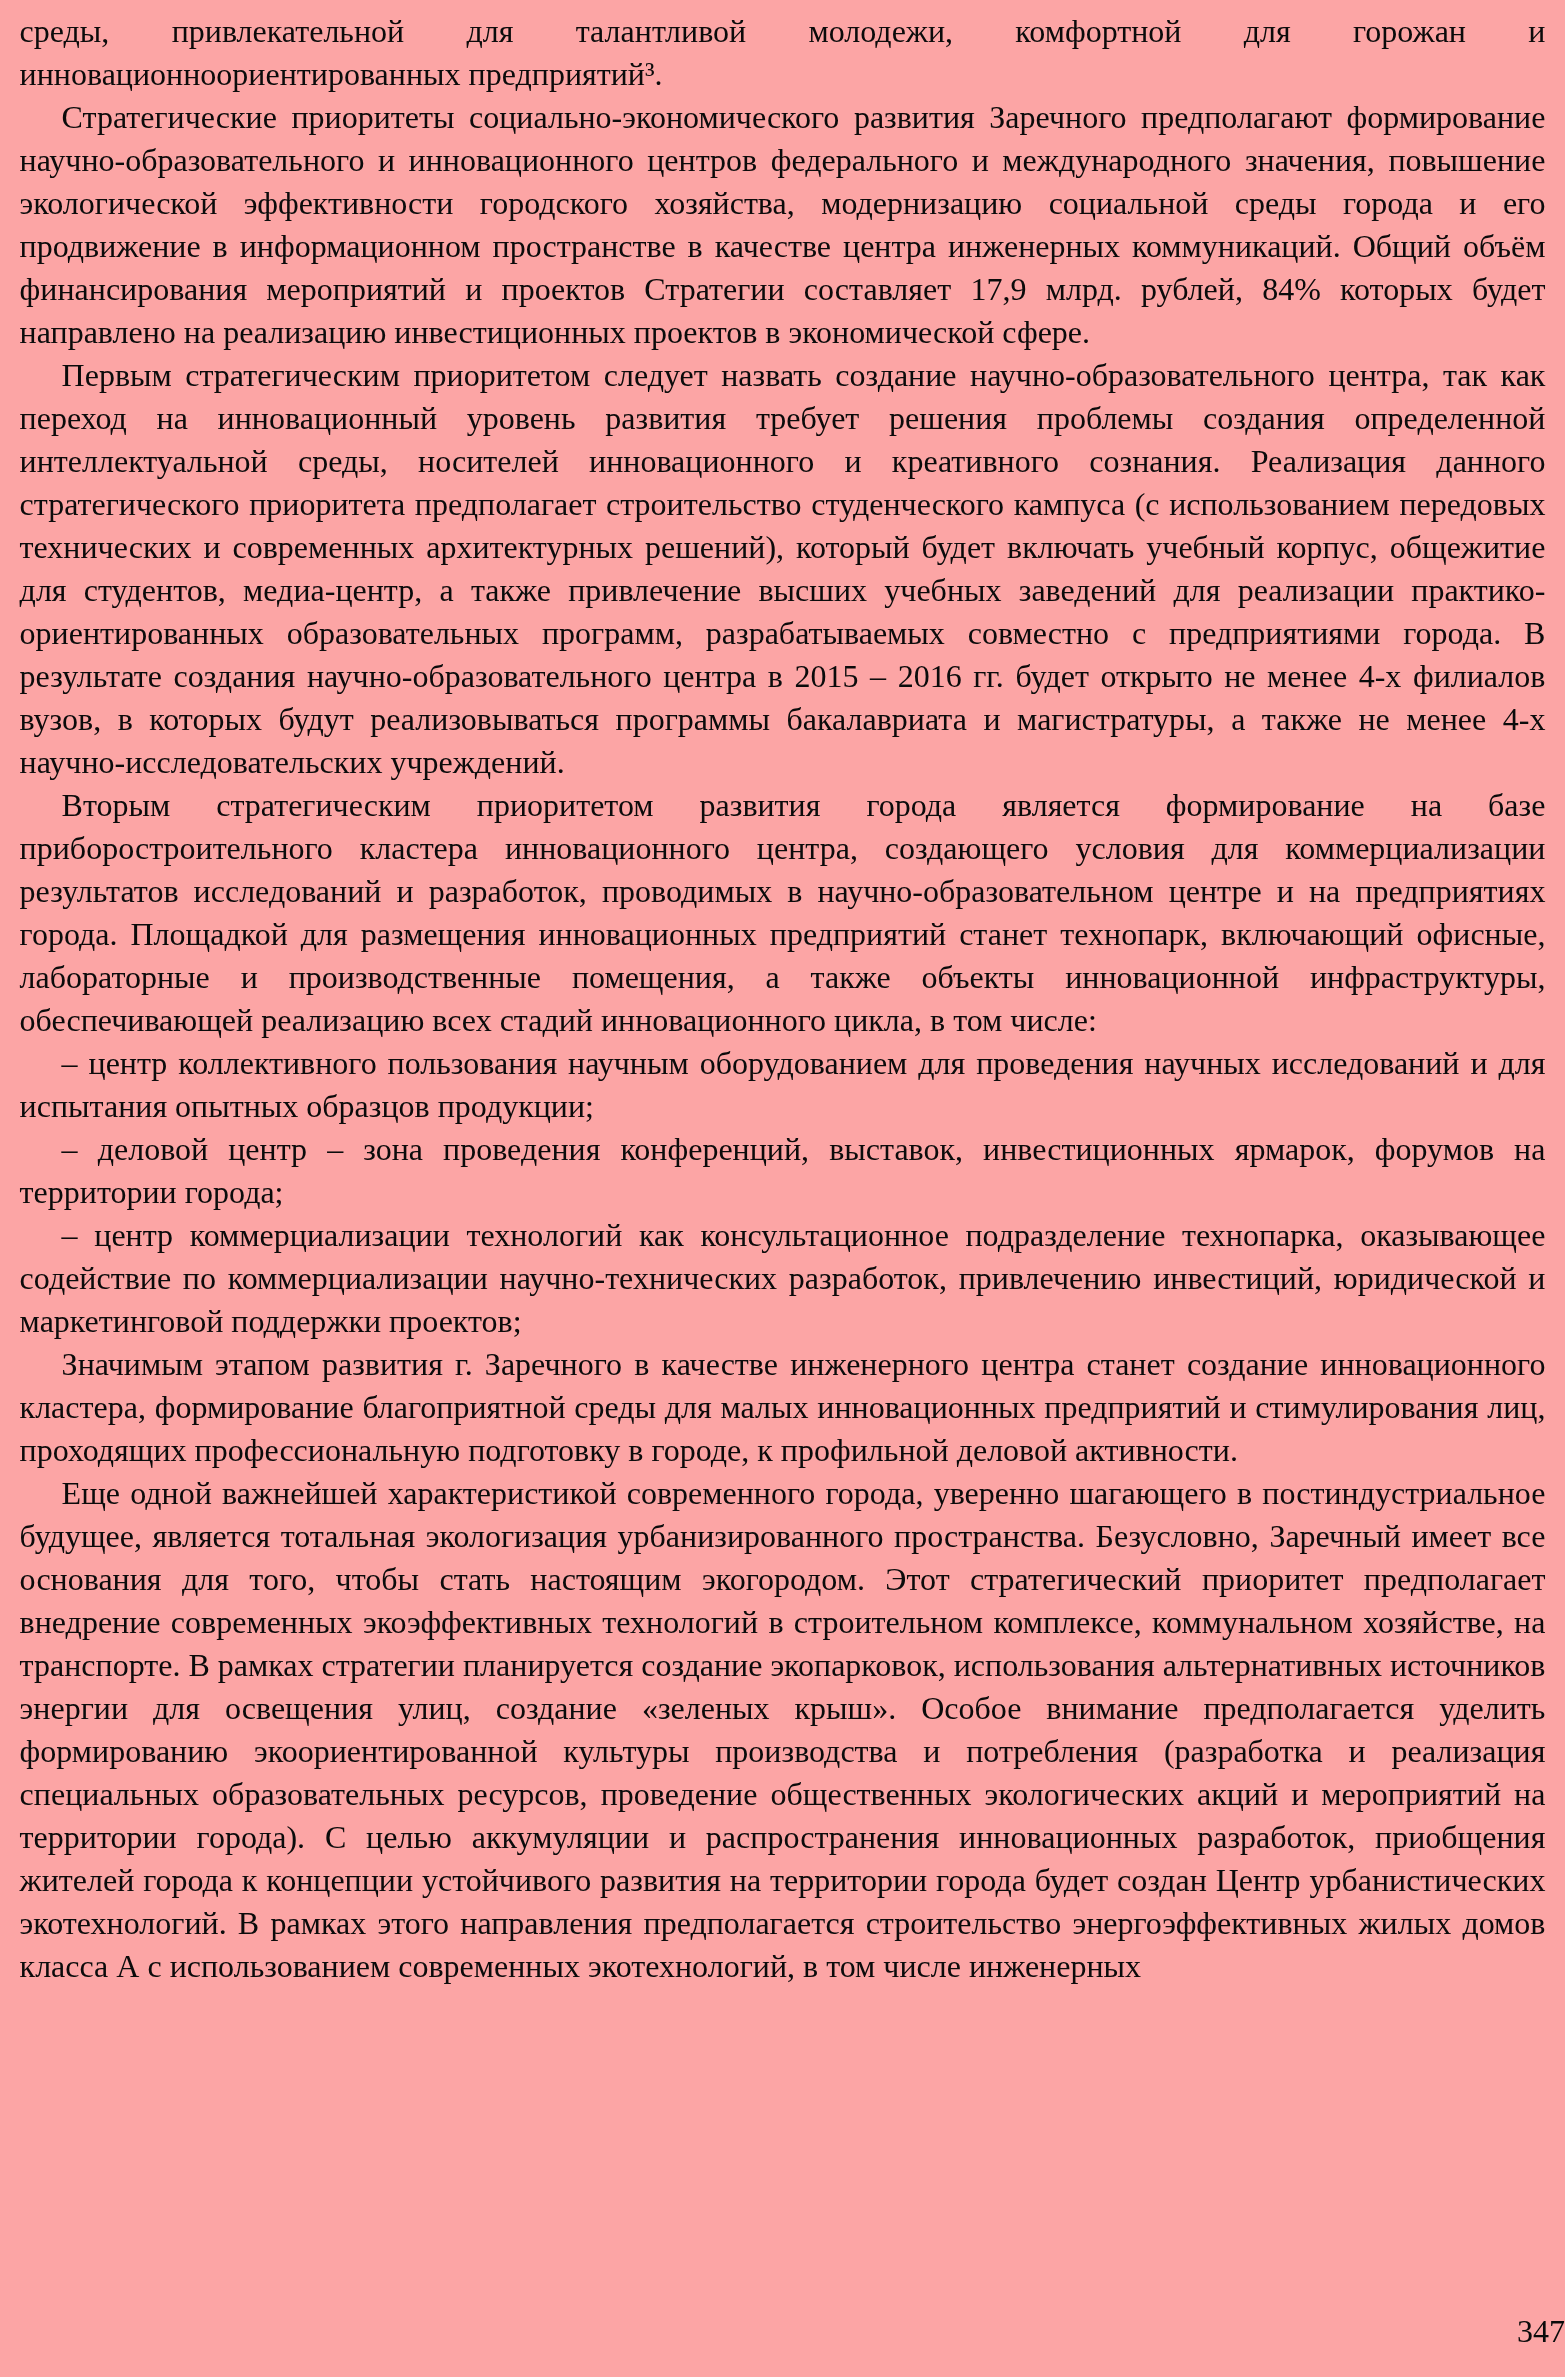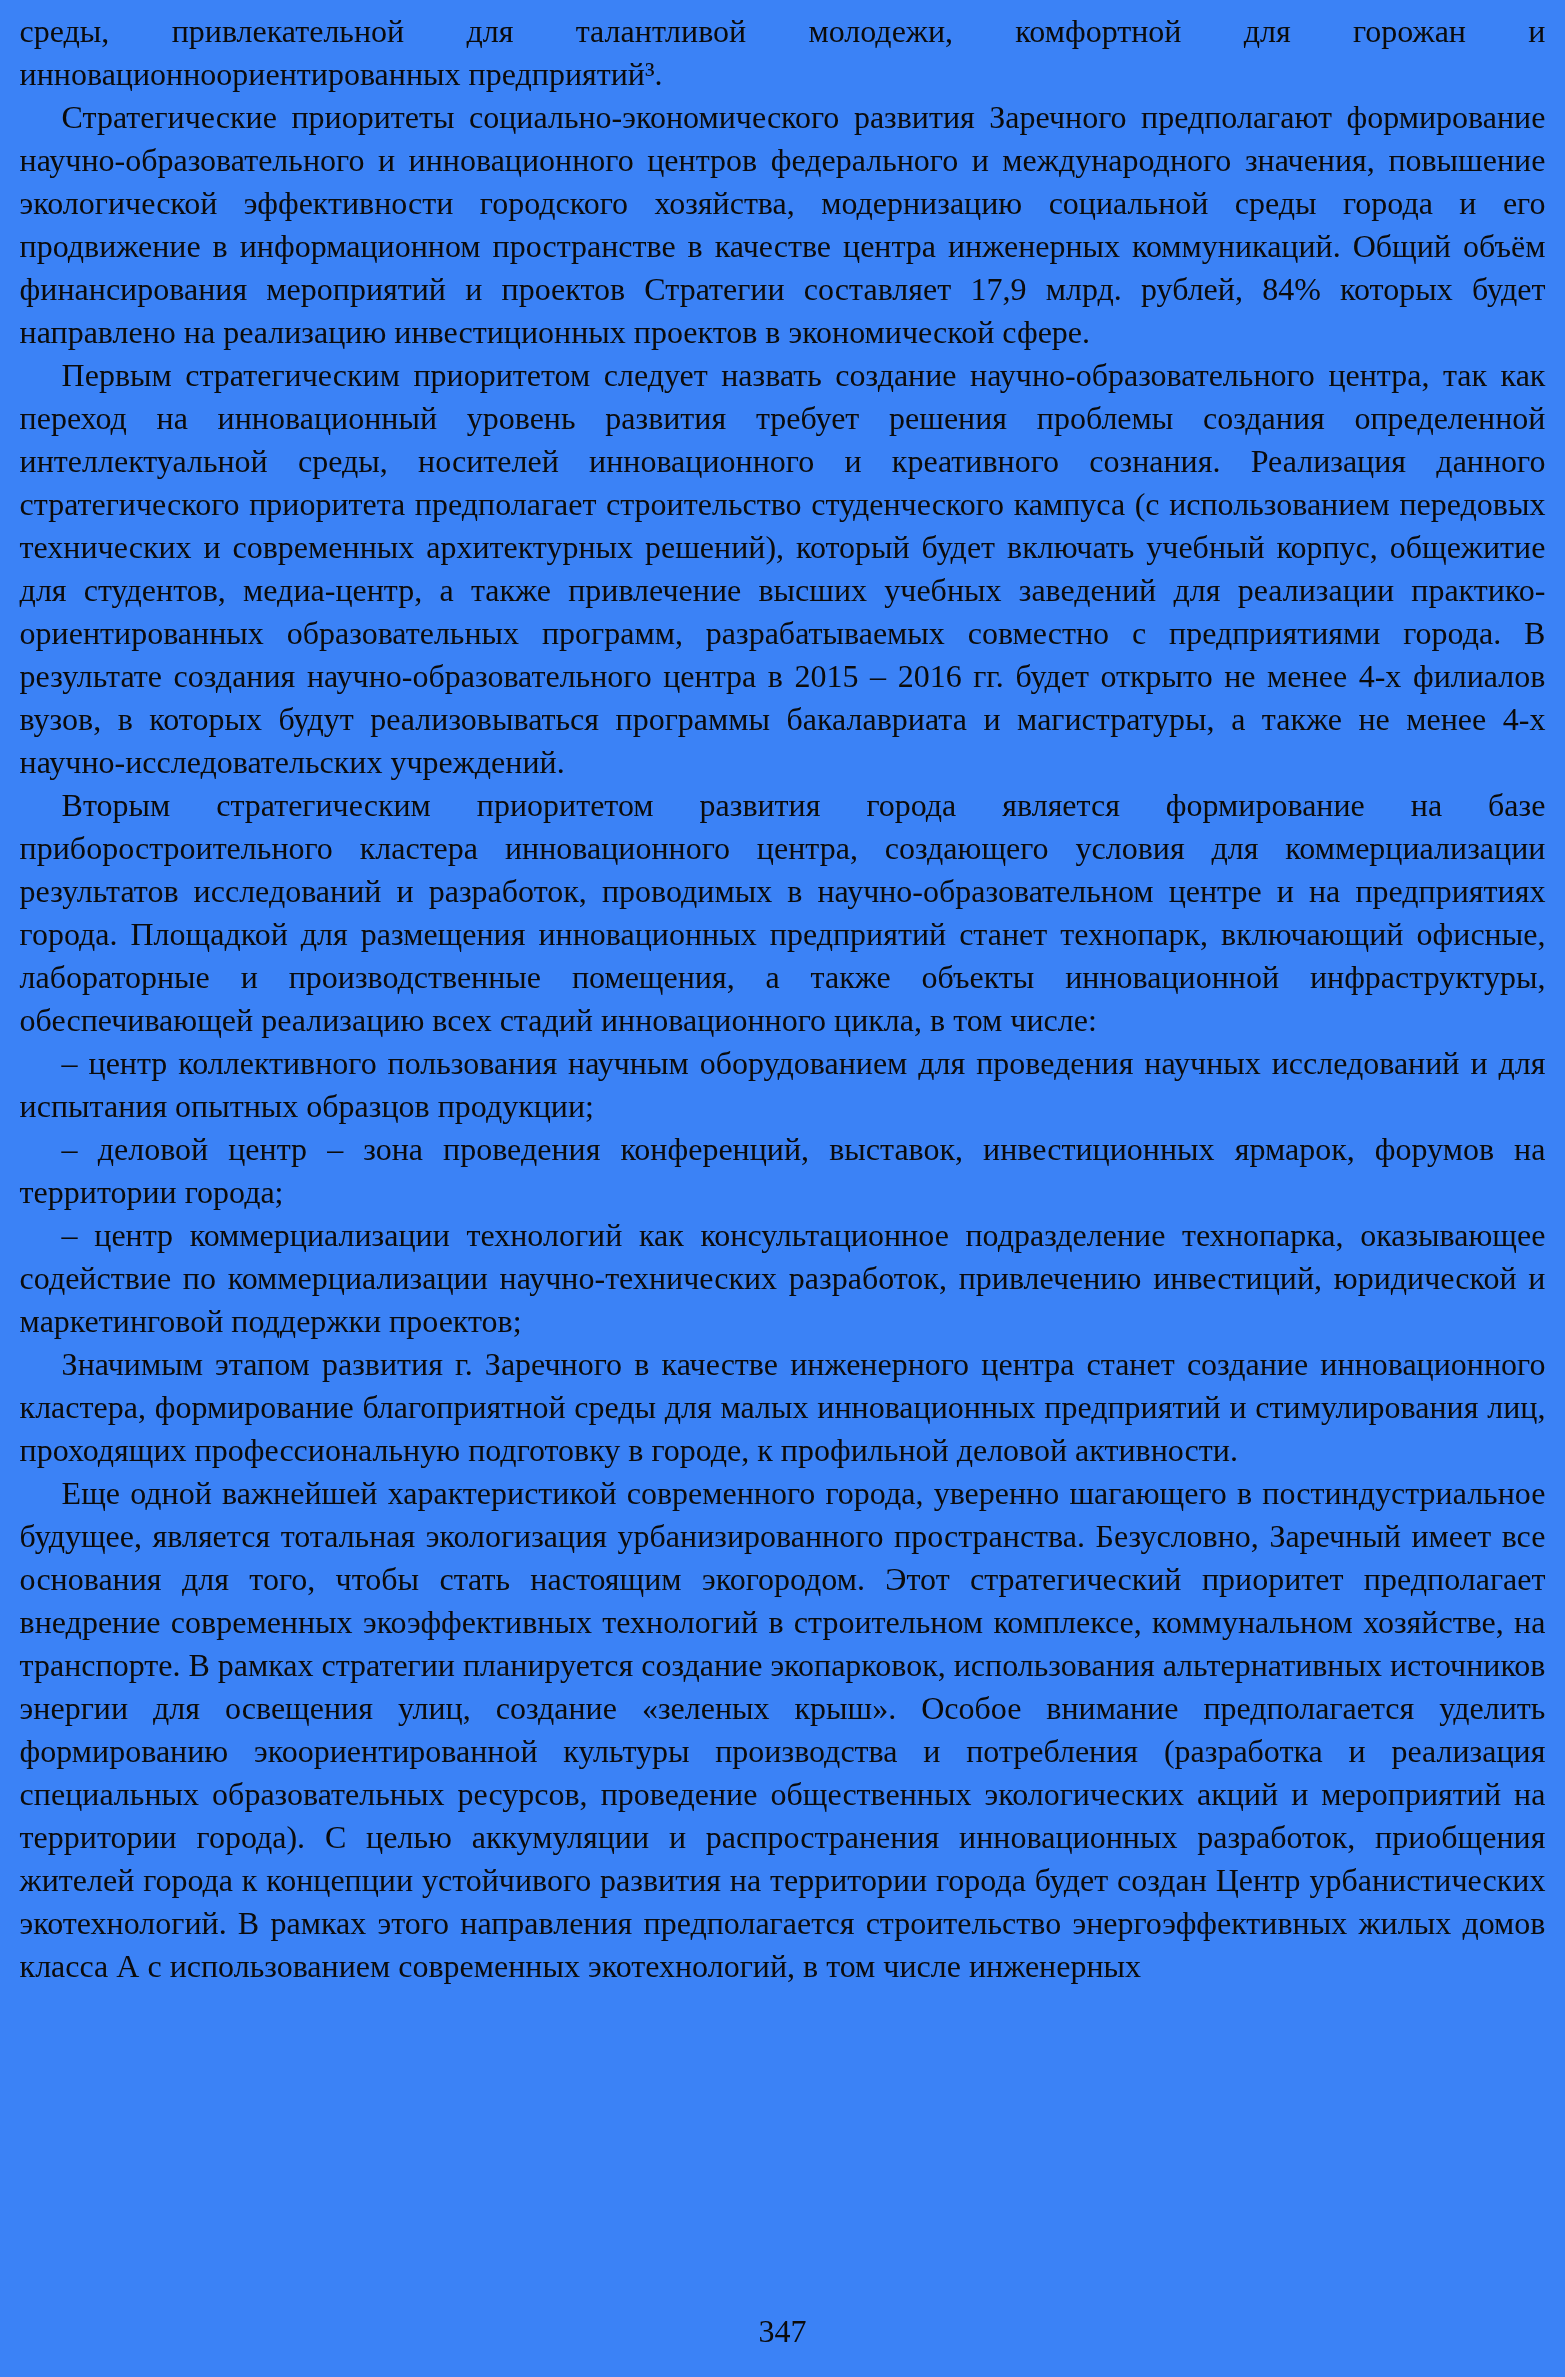--- a/index.html
+++ b/index.html
@@ -5,42 +5,42 @@
   html, body {
     margin: 0;
     padding: 0;
     background: #ffffff;
   }
   .page {
     position: relative;
     width: 1565px;
     height: 2377px;
     box-sizing: border-box;
-    background: #3b82f6;
+    background: #fca5a5;
     color: #0b0b0b;
     font-family: "Liberation Serif", "DejaVu Serif", serif;
     font-size: 32px;
     line-height: 43px;
     padding: 10.4px 19.6px 91px 19.6px;
     overflow: hidden;
   }
   .page p {
     margin: 0;
     text-align: justify;
     text-indent: 42px;
   }
   .page p.no-indent {
     text-indent: 0;
   }
   .page-number {
     position: absolute;
     left: 0;
     right: 0;
     bottom: 27px;
-    text-align: center;
+    text-align: right;
     font-size: 32px;
     line-height: 38px;
   }
 </style>
 </head>
 <body>
 
 <div class="page">
   <p class="no-indent">среды, привлекательной для талантливой молодежи, комфортной для горожан и инновационноориентированных предприятий³.</p>
   <p>Стратегические приоритеты социально-экономического развития Заречного предполагают формирование научно-образовательного и инновационного центров федерального и международного значения, повышение экологической эффективности городского хозяйства, модернизацию социальной среды города и его продвижение в информационном пространстве в качестве центра инженерных коммуникаций. Общий объём финансирования мероприятий и проектов Стратегии составляет 17,9 млрд. рублей, 84% которых будет направлено на реализацию инвестиционных проектов в экономической сфере.</p>

